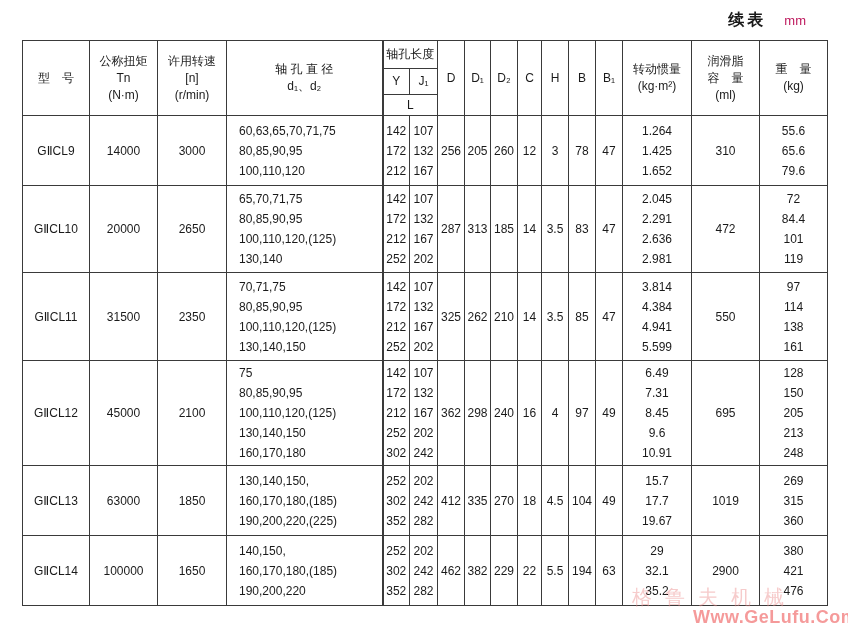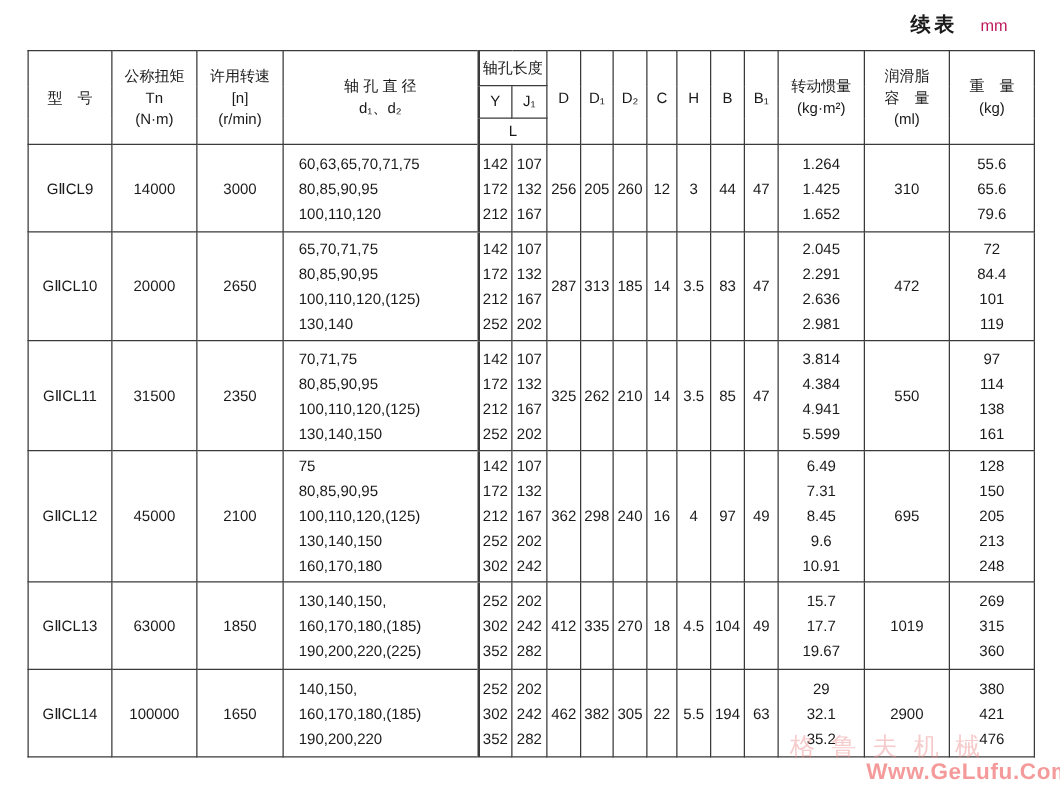--- a/index.html
+++ b/index.html
@@ -135,21 +135,21 @@
 172
 212</td>
       <td>107
 132
 167</td>
       <td>256</td>
       <td>205</td>
       <td>260</td>
       <td>12</td>
       <td>3</td>
-      <td>44</td>
+      <td>78</td>
       <td>47</td>
       <td>1.264
 1.425
 1.652</td>
       <td>310</td>
       <td>55.6
 65.6
 79.6</td>
     </tr>
     <tr class="r1">
@@ -292,21 +292,21 @@
 160,170,180,(185)
 190,200,220</td>
       <td class="thick">252
 302
 352</td>
       <td>202
 242
 282</td>
       <td>462</td>
       <td>382</td>
-      <td>305</td>
+      <td>229</td>
       <td>22</td>
       <td>5.5</td>
       <td>194</td>
       <td>63</td>
       <td>29
 32.1
 35.2</td>
       <td>2900</td>
       <td>380
 421

